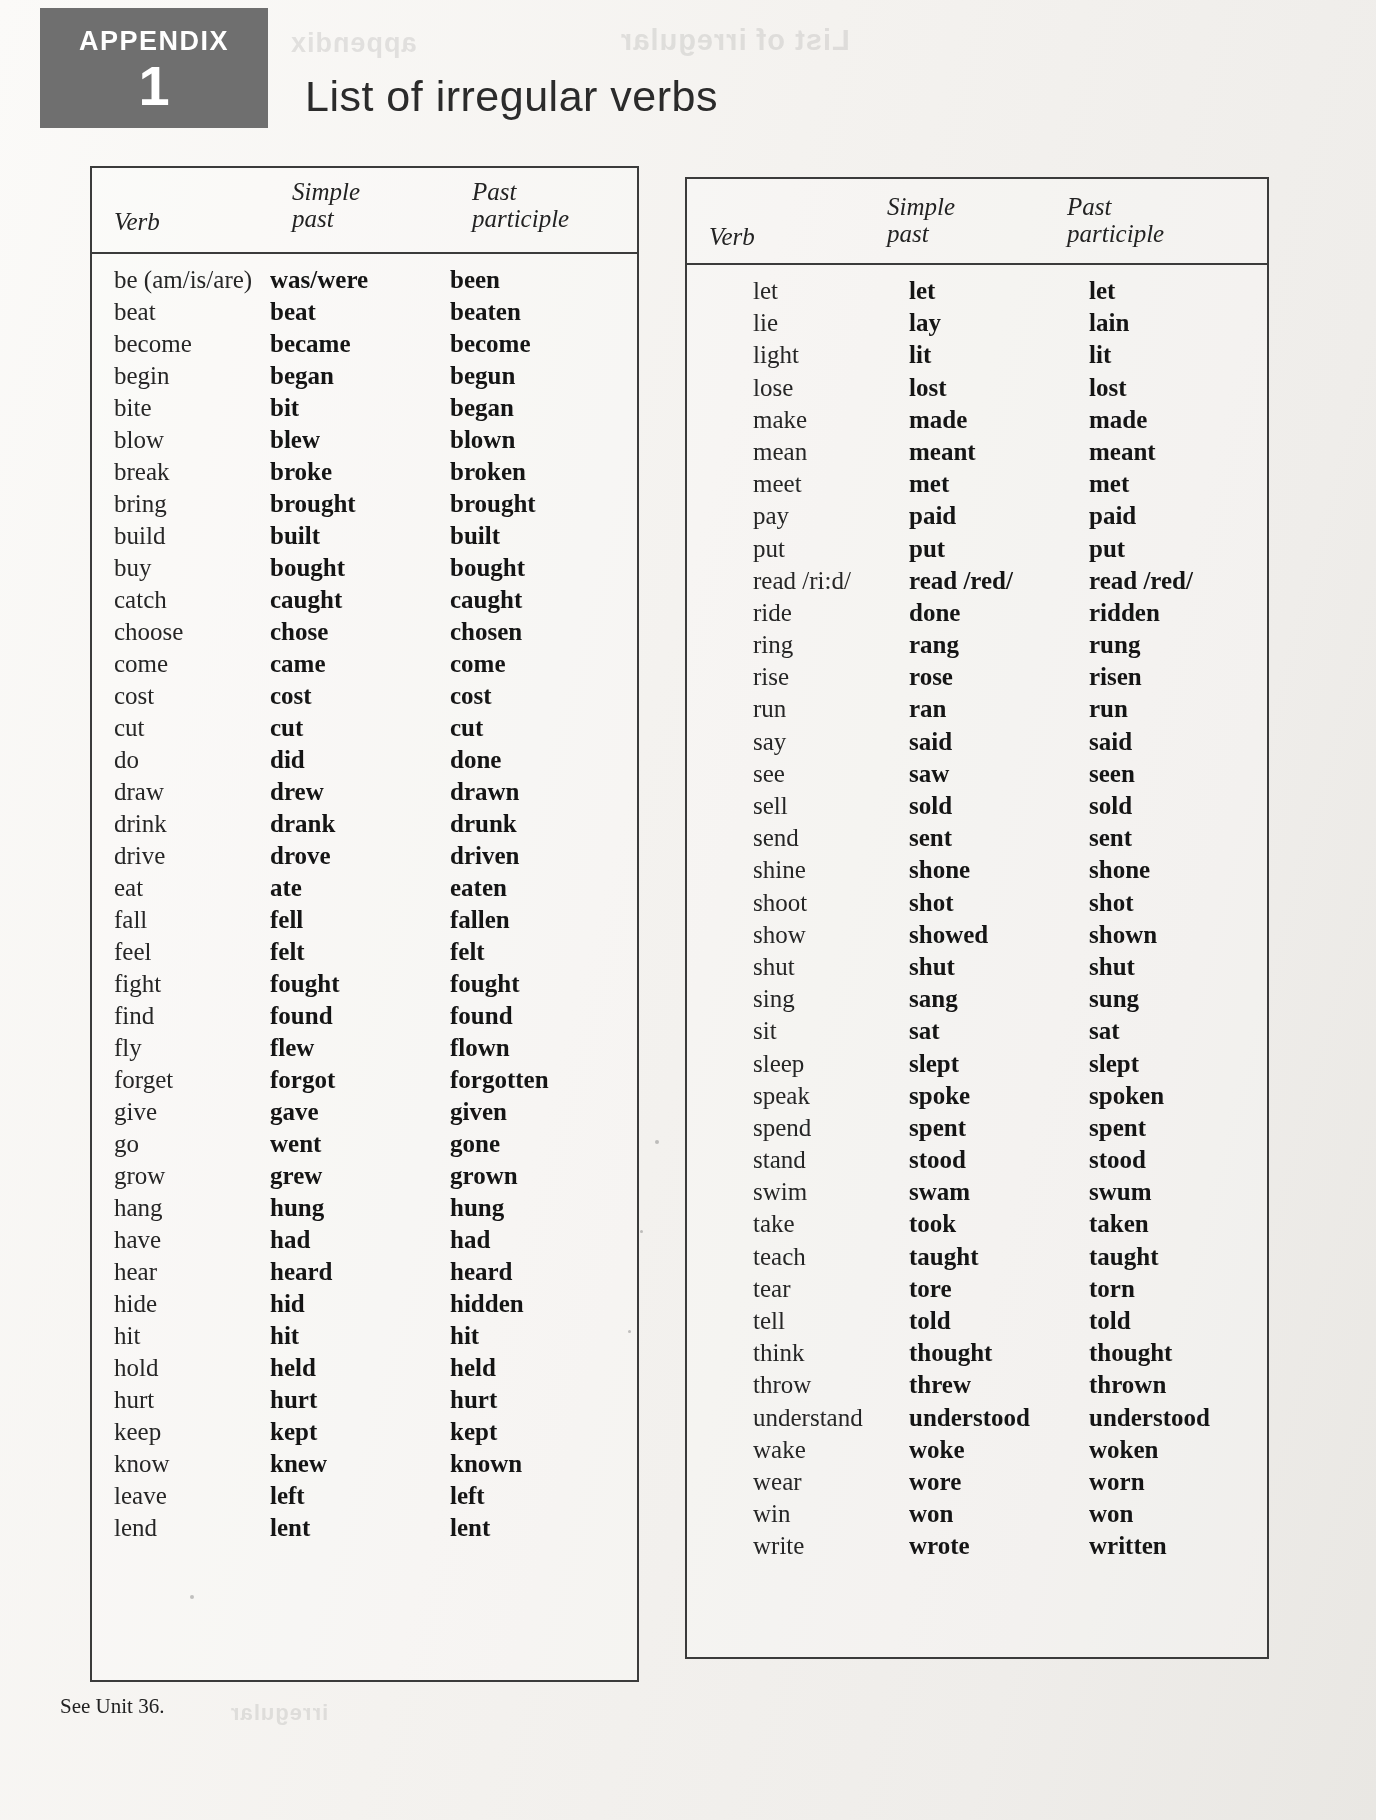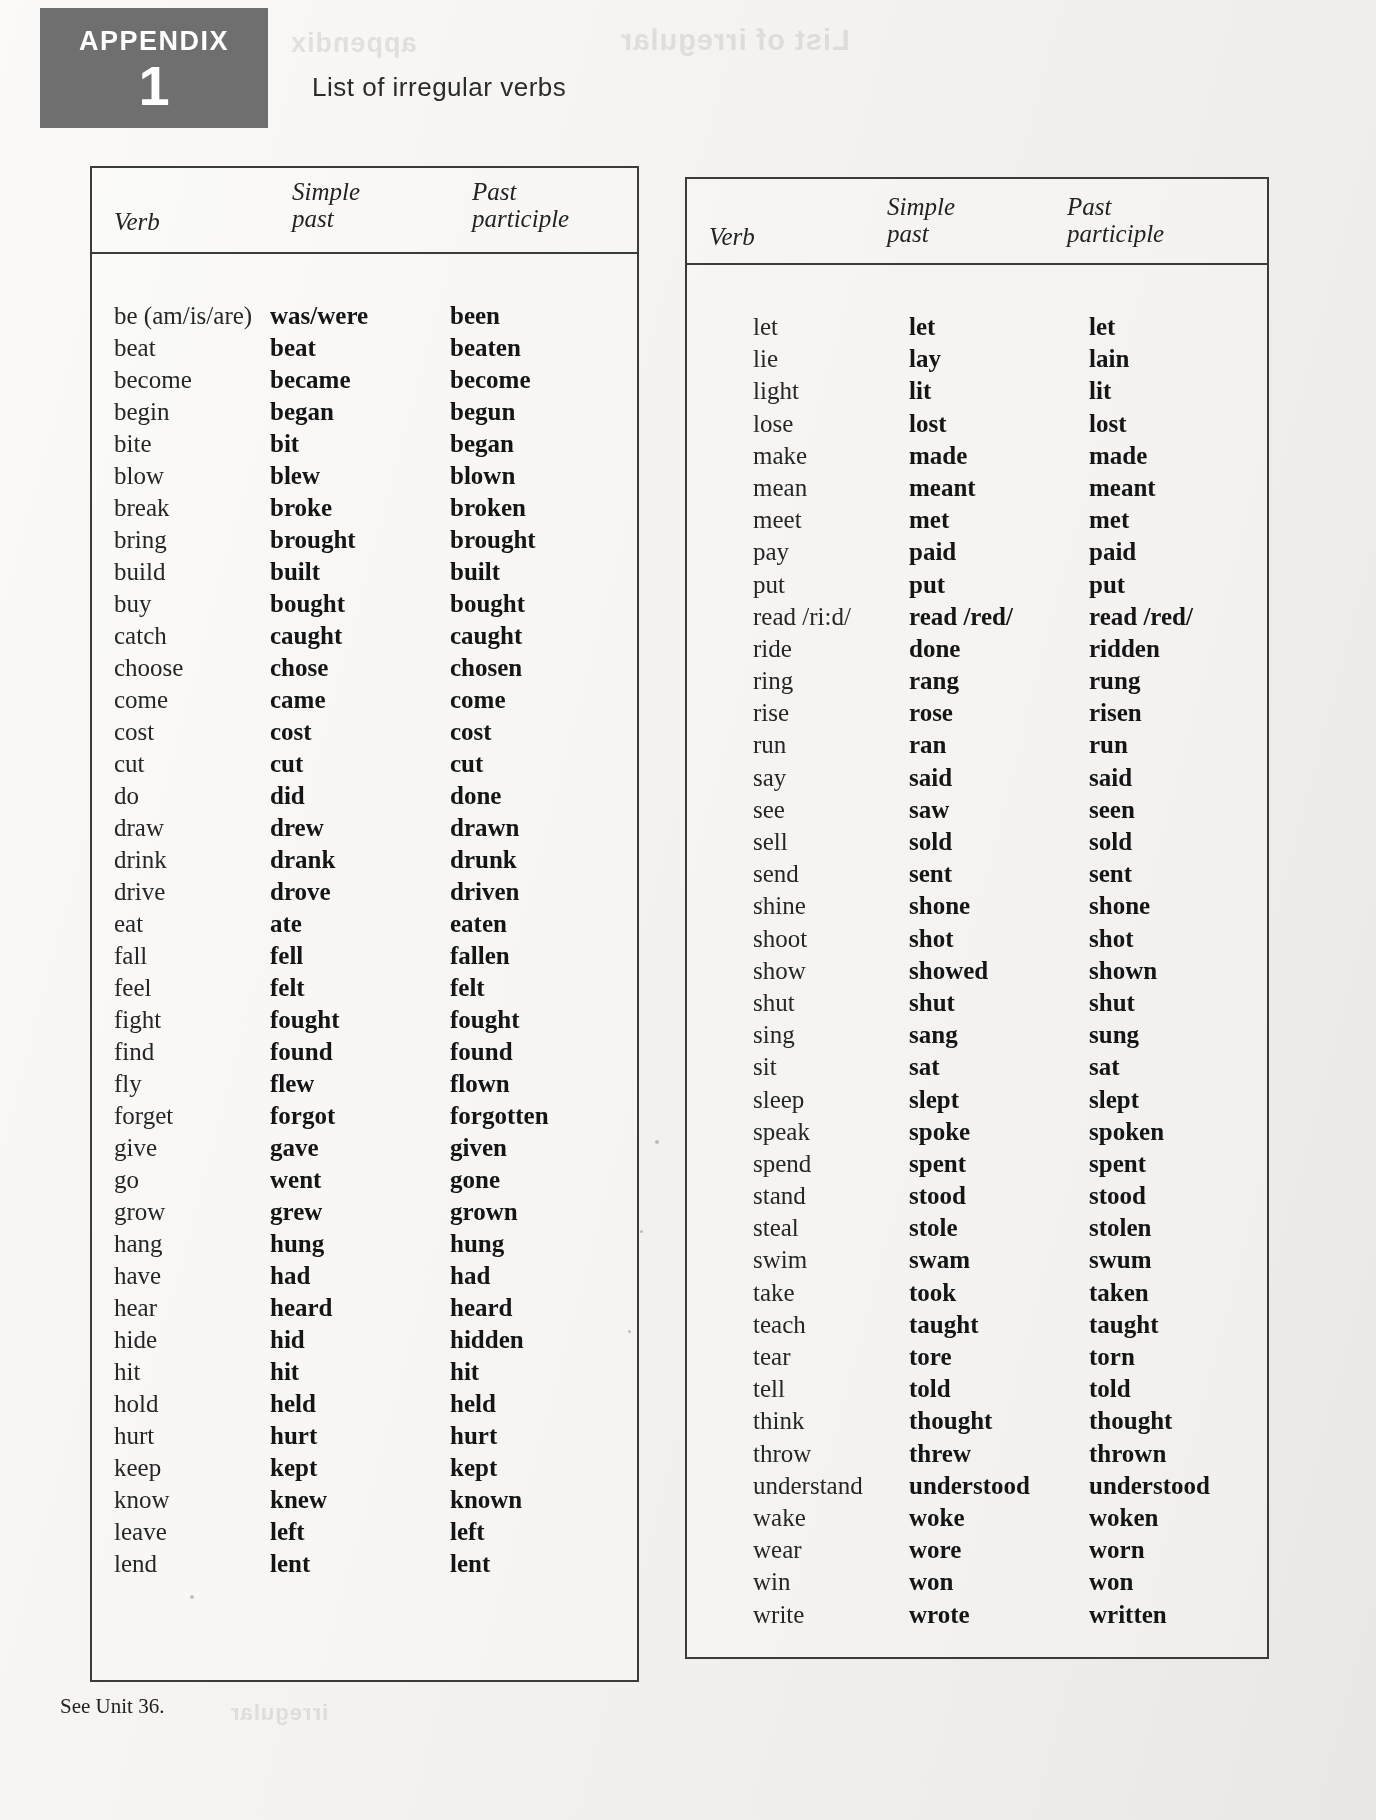--- a/index.html
+++ b/index.html
@@ -52,24 +52,24 @@
   }
   .appendix-badge .num {
     font-family: "Liberation Sans", sans-serif;
     font-weight: bold;
     font-size: 56px;
     line-height: 54px;
     margin-top: 2px;
   }
   .page-title {
     position: absolute;
-    left: 312px;
+    left: 305px;
     top: 72px;
     font-family: "Liberation Sans", sans-serif;
-    font-size: 26px;
+    font-size: 43px;
     letter-spacing: 0.5px;
     color: #2b2b2b;
   }
 
   .table-box {
     position: absolute;
     border: 2px solid #3b3b3b;
     background: rgba(255,255,255,0.25);
   }
   .box-left  { left: 90px;  top: 166px; width: 545px; height: 1512px; }
@@ -92,21 +92,20 @@
   .box-left .th-sp   { left: 200px; top: 10px; }
   .box-left .th-pp   { left: 380px; top: 10px; }
 
   .box-right .th-verb { left: 22px; top: 44px; }
   .box-right .th-sp   { left: 200px; top: 14px; }
   .box-right .th-pp   { left: 380px; top: 14px; }
 
   .rows {
     position: relative;
     padding: 10px 0 0 0;
-    margin-top: 36px;
   }
   .row {
     display: flex;
     height: 32px;
     line-height: 32px;
     font-size: 25px;
   }
   .box-right .row { height: 32.2px; line-height: 32.2px; padding-left: 44px; }
   .c-verb {
     width: 178px;
@@ -518,25 +517,20 @@
           <div class="c-verb">spend</div>
           <div class="c-sp">spent</div>
           <div class="c-pp">spent</div>
         </div>
         <div class="row">
           <div class="c-verb">stand</div>
           <div class="c-sp">stood</div>
           <div class="c-pp">stood</div>
         </div>
         <div class="row">
-          <div class="c-verb">steal</div>
-          <div class="c-sp">stole</div>
-          <div class="c-pp">stolen</div>
-        </div>
-        <div class="row">
           <div class="c-verb">swim</div>
           <div class="c-sp">swam</div>
           <div class="c-pp">swum</div>
         </div>
         <div class="row">
           <div class="c-verb">take</div>
           <div class="c-sp">took</div>
           <div class="c-pp">taken</div>
         </div>
         <div class="row">

